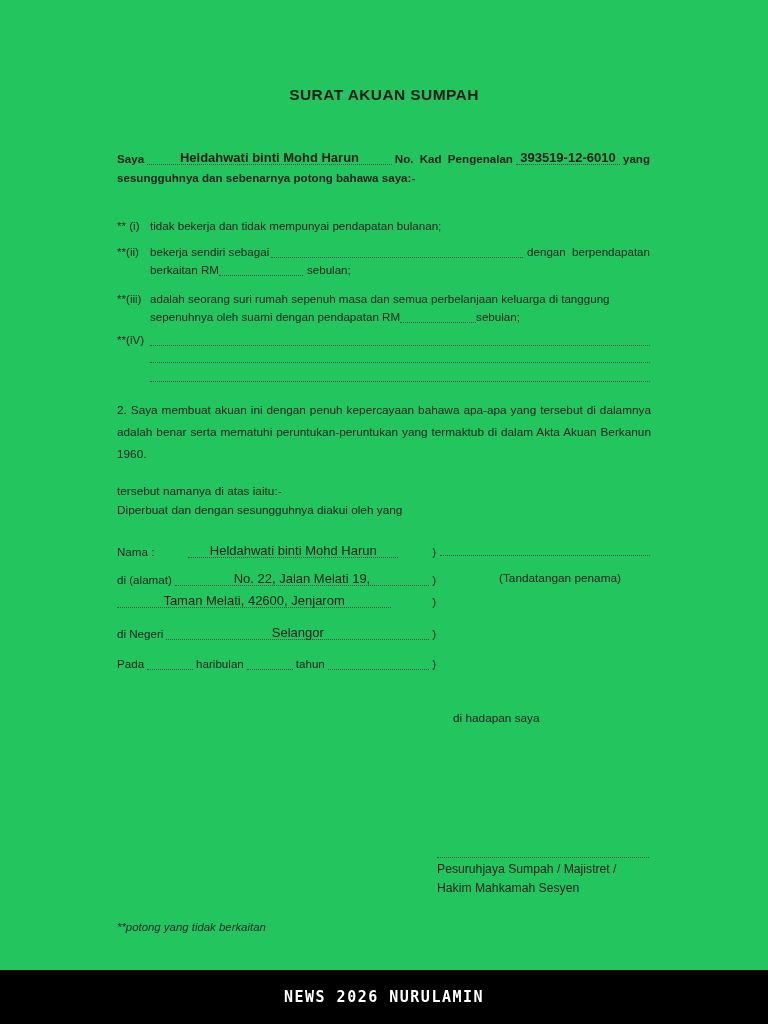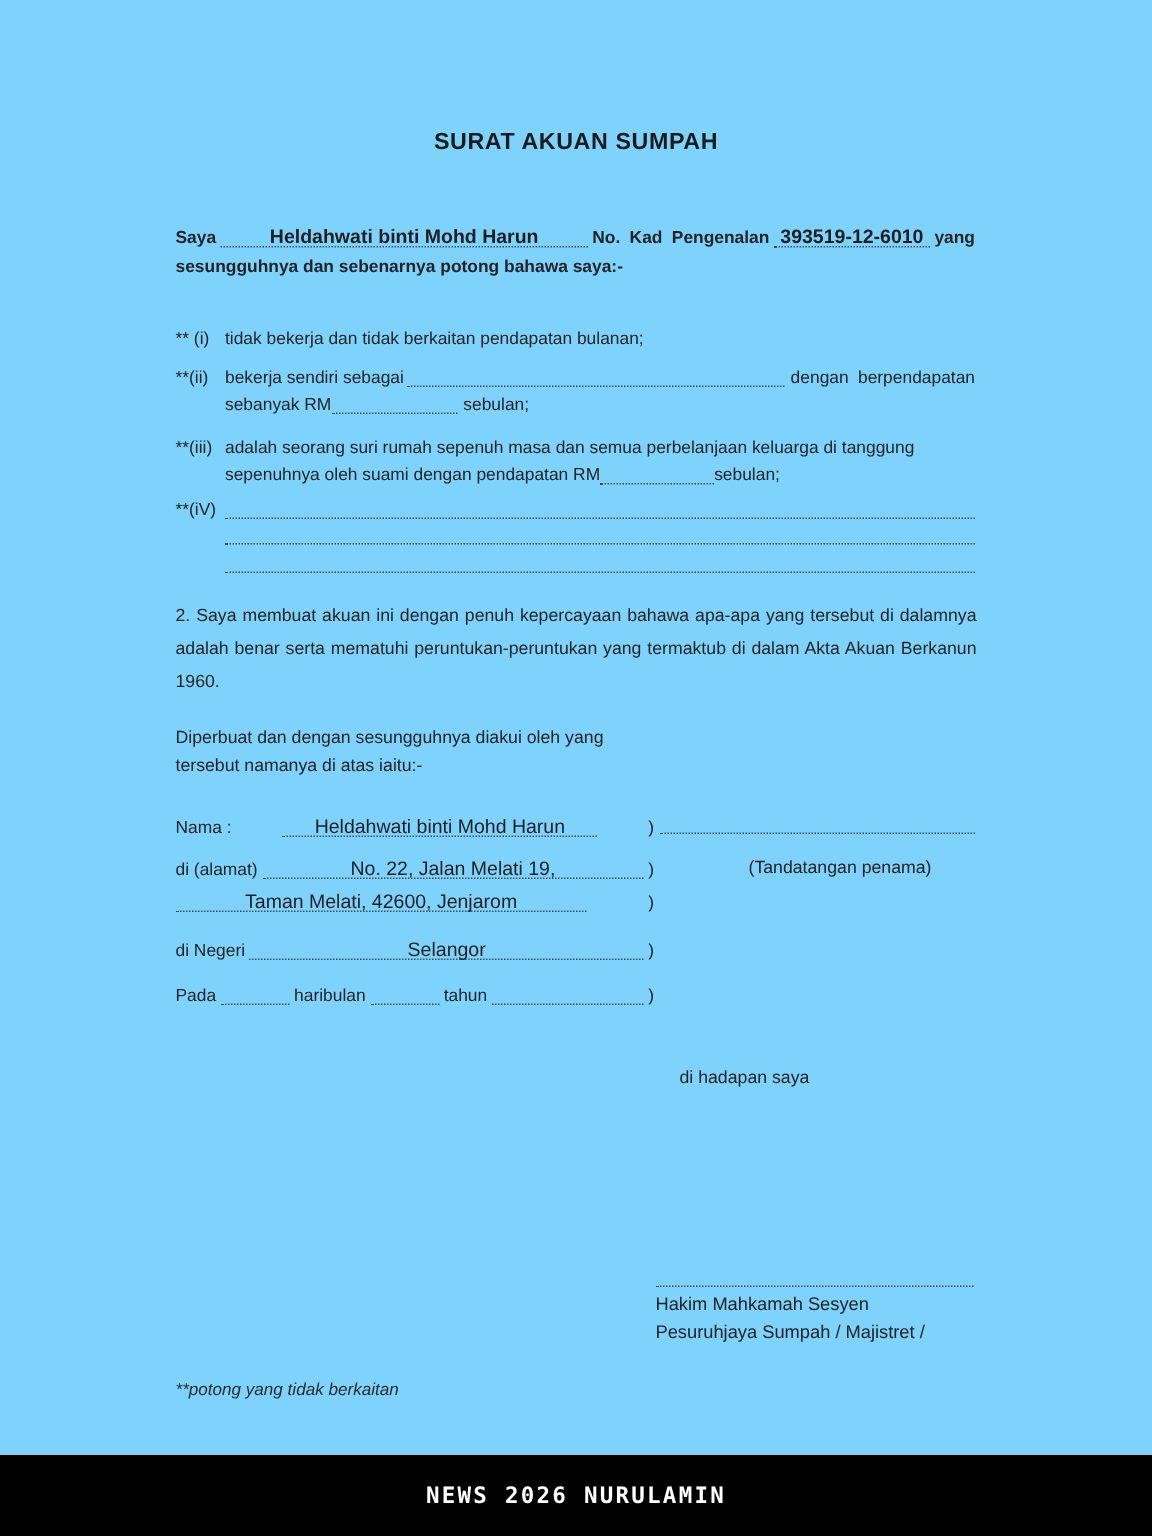--- a/index.html
+++ b/index.html
@@ -3,21 +3,21 @@
 <meta charset="utf-8">
 <style>
   * { margin:0; padding:0; box-sizing:border-box; }
   html,body { background:#ffffff; }
   body {
     width:768px; height:1024px;
     font-family:"Liberation Sans", sans-serif;
     color:#222222;
     position:relative;
   }
-  .page { position:relative; width:768px; height:1024px; background:#7dd3fc; overflow:hidden; }
+  .page { position:relative; width:768px; height:1024px; background:#22c55e; overflow:hidden; }
 
   .abs { position:absolute; }
 
   .title {
     top:86px; left:0; width:768px;
     text-align:center;
     font-size:15.5px; font-weight:bold; letter-spacing:0.4px;
     color:#1b1b1b;
   }
 
@@ -99,33 +99,33 @@
       <span class="lbl">yang</span>
     </div>
     <div class="iline">
       <span class="lbl">sesungguhnya dan sebenarnya potong bahawa saya:-</span>
     </div>
   </div>
 
   <div class="abs item bodytxt" style="top:214px;">
     <div class="item-line">
       <span class="marker">** (i)</span>
-      <span>tidak bekerja dan tidak berkaitan pendapatan bulanan;</span>
+      <span>tidak bekerja dan tidak mempunyai pendapatan bulanan;</span>
     </div>
   </div>
 
   <div class="abs item bodytxt" style="top:240px;">
     <div class="item-line">
       <span class="marker">**(ii)</span>
       <span>bekerja sendiri sebagai</span>
       <span class="dotfill"></span>
       <span class="wsp">dengan berpendapatan</span>
     </div>
     <div class="item-line indent">
-      <span>sebanyak RM</span>
+      <span>berkaitan RM</span>
       <span class="dotline" style="flex:0 0 84px;"></span>
       <span style="margin-left:4px;">sebulan;</span>
     </div>
   </div>
 
   <div class="abs item bodytxt" style="top:287px;">
     <div class="item-line">
       <span class="marker">**(iii)</span>
       <span>adalah seorang suri rumah sepenuh masa dan semua perbelanjaan keluarga di tanggung</span>
     </div>
@@ -141,22 +141,22 @@
       <span class="marker">**(iV)</span>
       <span class="dotfill" style="margin:0;"></span>
     </div>
     <div class="dotline indent" style="height:17px;"></div>
     <div class="dotline indent" style="height:19px;"></div>
   </div>
 
   <div class="abs para2">2. Saya membuat akuan ini dengan penuh kepercayaan bahawa apa-apa yang tersebut di dalamnya adalah benar serta mematuhi peruntukan-peruntukan yang termaktub di dalam Akta Akuan Berkanun 1960.</div>
 
   <div class="abs diperbuat">
+    <div>tersebut namanya di atas iaitu:-</div>
     <div>Diperbuat dan dengan sesungguhnya diakui oleh yang</div>
-    <div>tersebut namanya di atas iaitu:-</div>
   </div>
 
   <div class="abs frow bodytxt" style="top:540px;gap:34px;">
     <span class="lbl">Nama :</span>
     <span class="dotfield grow">
         <span class="fill">Heldahwati binti Mohd Harun</span>
       </span>
     <span class="paren">)</span>
   </div>
   <div class="abs dotline" style="top:540px; left:440px; width:210px; height:16px;"></div>
@@ -192,22 +192,22 @@
     <span class="dotline" style="flex:0 0 46px;"></span>
     <span class="lbl">tahun</span>
     <span class="dotline" style="flex:1 1 auto;"></span>
     <span class="paren" style="margin-left:0;">)</span>
   </div>
 
   <div class="abs bodytxt" style="top:711px; left:453px; font-size:11.8px;">di hadapan saya</div>
 
   <div class="abs officer">
     <div class="dotline"></div>
+    <div>Pesuruhjaya Sumpah / Majistret /</div>
     <div>Hakim Mahkamah Sesyen</div>
-    <div>Pesuruhjaya Sumpah / Majistret /</div>
   </div>
 
   <div class="abs footnote">**potong yang tidak berkaitan</div>
 
   <div class="abs footer-bar">
     <span>NEWS 2026 NURULAMIN</span>
   </div>
 
 </div>
 

